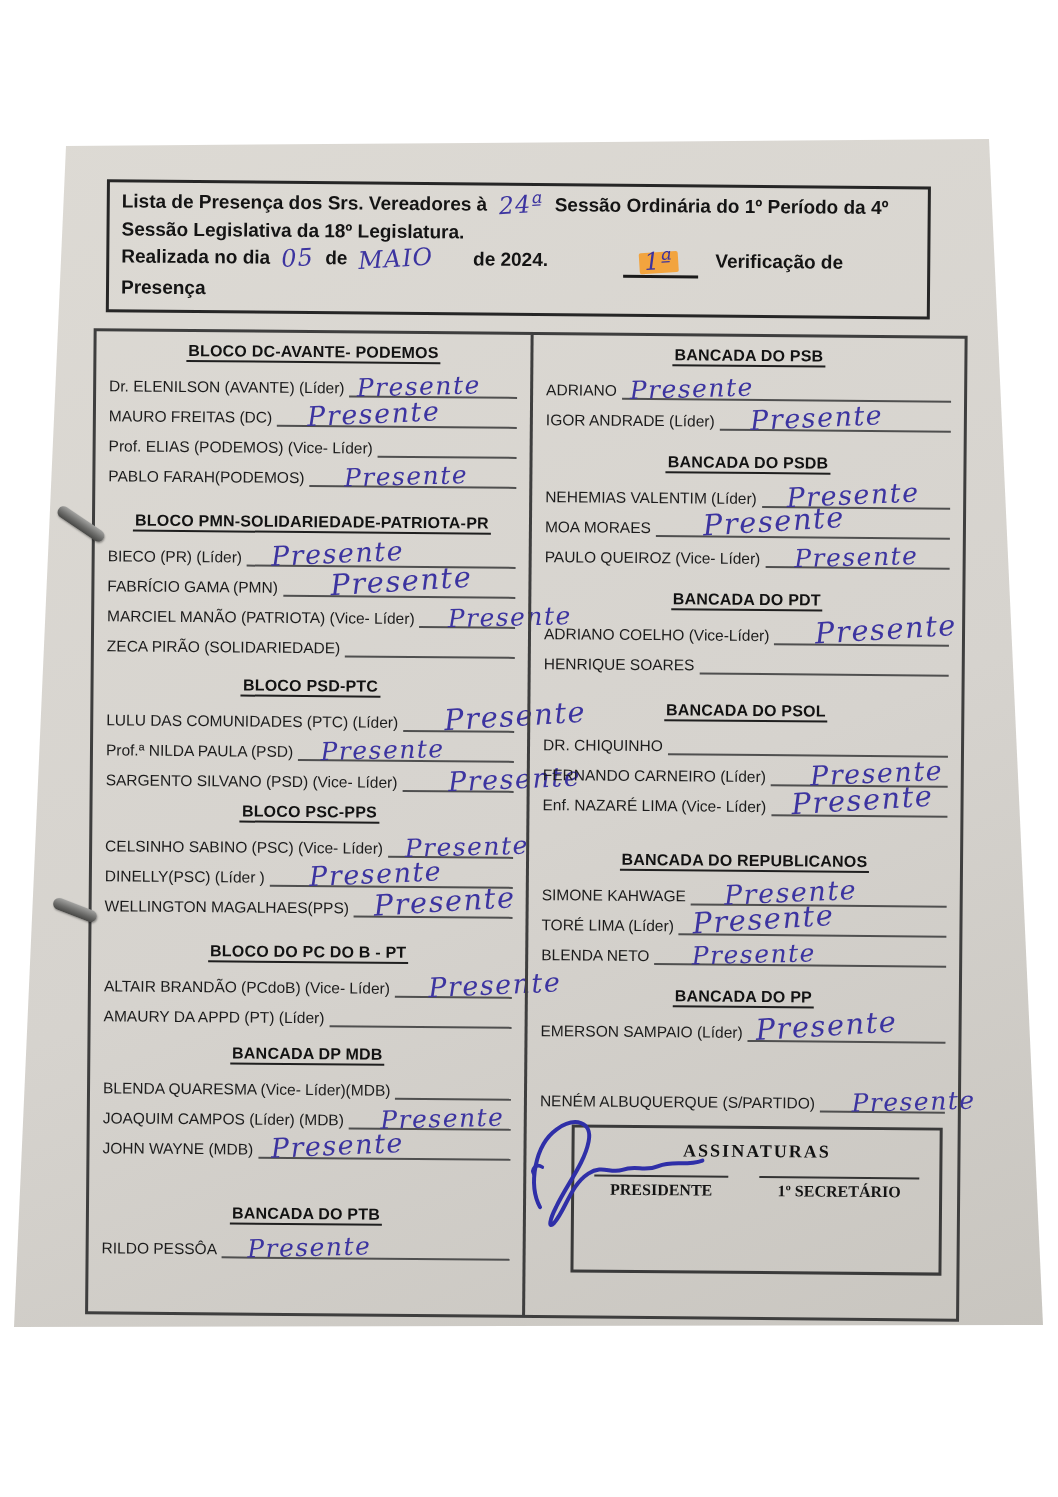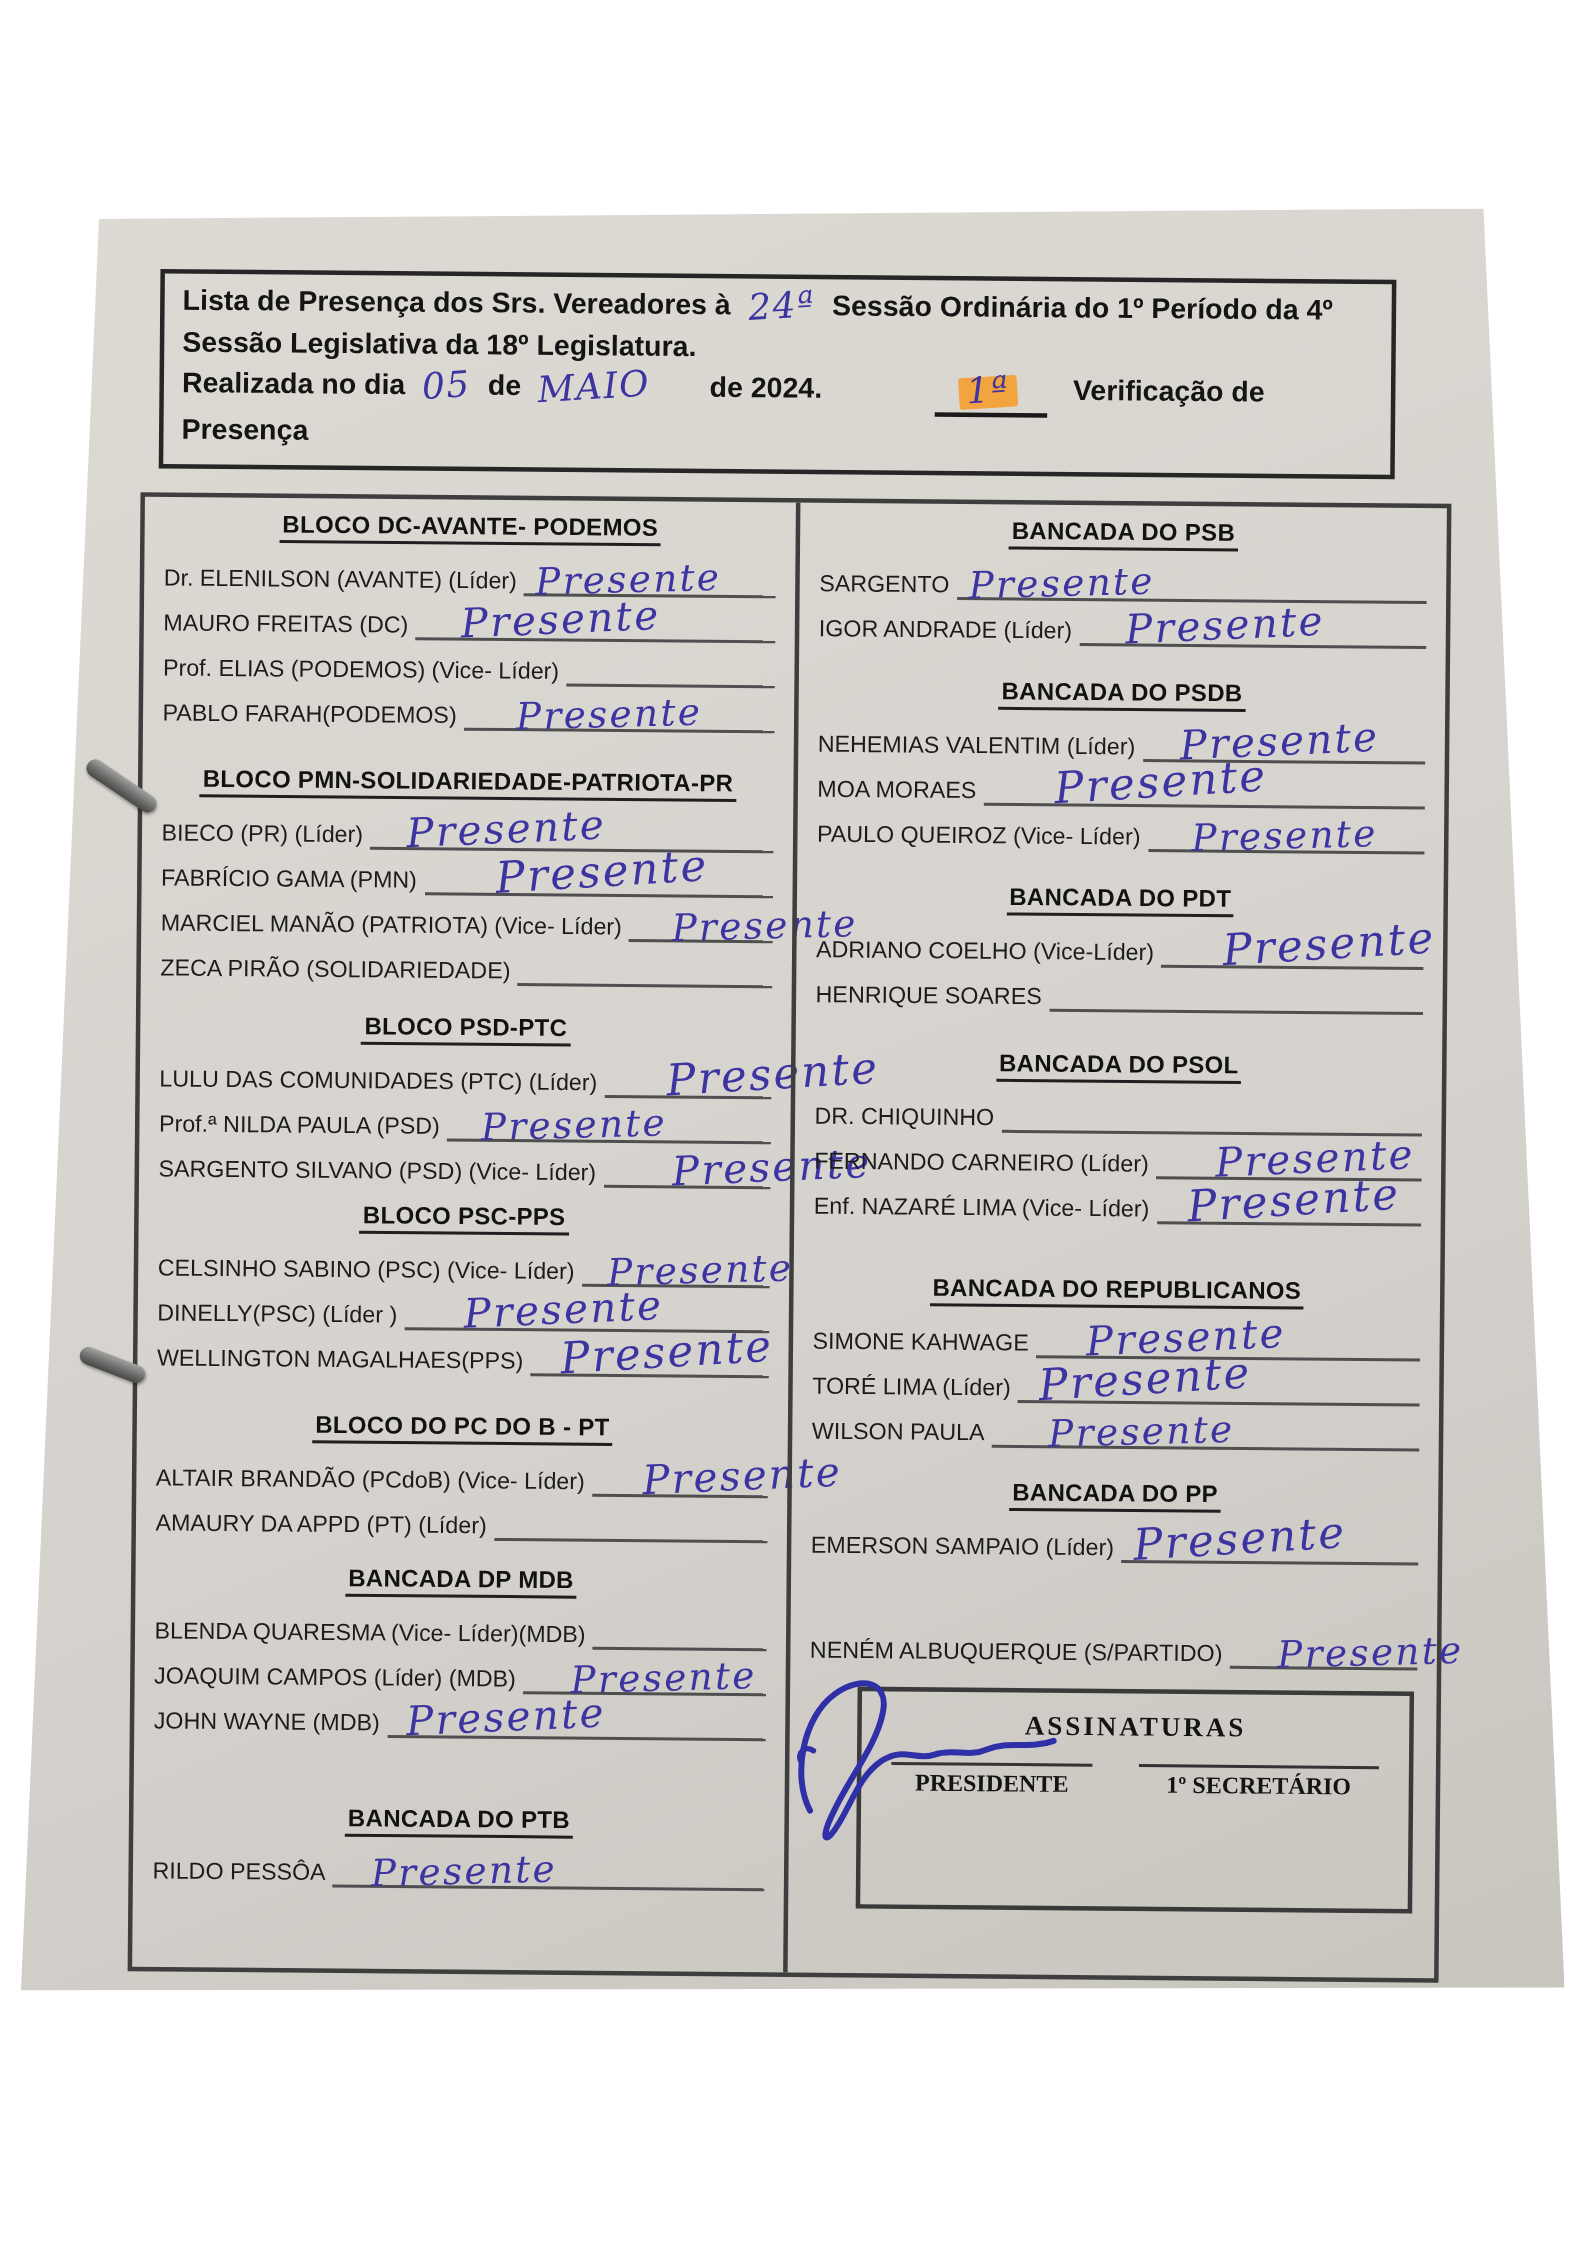--- a/index.html
+++ b/index.html
@@ -217,21 +217,21 @@
                 <span class="hand" style="left: 26px; transform: rotate(-2deg); font-size: 25px;">Presente</span>
               </span>
             </div>
           </div>
         </div>
       <div class="col col-right">
         <div id="right-blocks">
             <div class="block" style="margin-top: 0px;">
               <div class="btitle"><span>BANCADA DO PSB</span></div>
               <div class="row">
-                <span class="label">SARGENTO</span>
+                <span class="label">ADRIANO</span>
                 <span class="line">
                   <span class="hand" style="left: 8px; transform: rotate(-2deg); font-size: 25px;">Presente</span>
                 </span>
               </div>
               <div class="row">
                 <span class="label">IGOR ANDRADE  (Líder)</span>
                 <span class="line">
                   <span class="hand" style="left: 31px; transform: rotate(-3deg); font-size: 27px;">Presente</span>
                 </span>
               </div>
@@ -297,21 +297,21 @@
                   <span class="hand" style="left: 34px; transform: rotate(-3deg); font-size: 27px;">Presente</span>
                 </span>
               </div>
               <div class="row">
                 <span class="label">TORÉ LIMA (Líder)</span>
                 <span class="line">
                   <span class="hand" style="left: 15px; transform: rotate(-4deg); font-size: 29px;">Presente</span>
                 </span>
               </div>
               <div class="row">
-                <span class="label">WILSON PAULA</span>
+                <span class="label">BLENDA NETO</span>
                 <span class="line">
                   <span class="hand" style="left: 38px; transform: rotate(-2deg); font-size: 25px;">Presente</span>
                 </span>
               </div>
             </div>
             <div class="block" style="margin-top: 22px;">
               <div class="btitle"><span>BANCADA DO PP</span></div>
               <div class="row">
                 <span class="label">EMERSON SAMPAIO (Líder)</span>
                 <span class="line">

